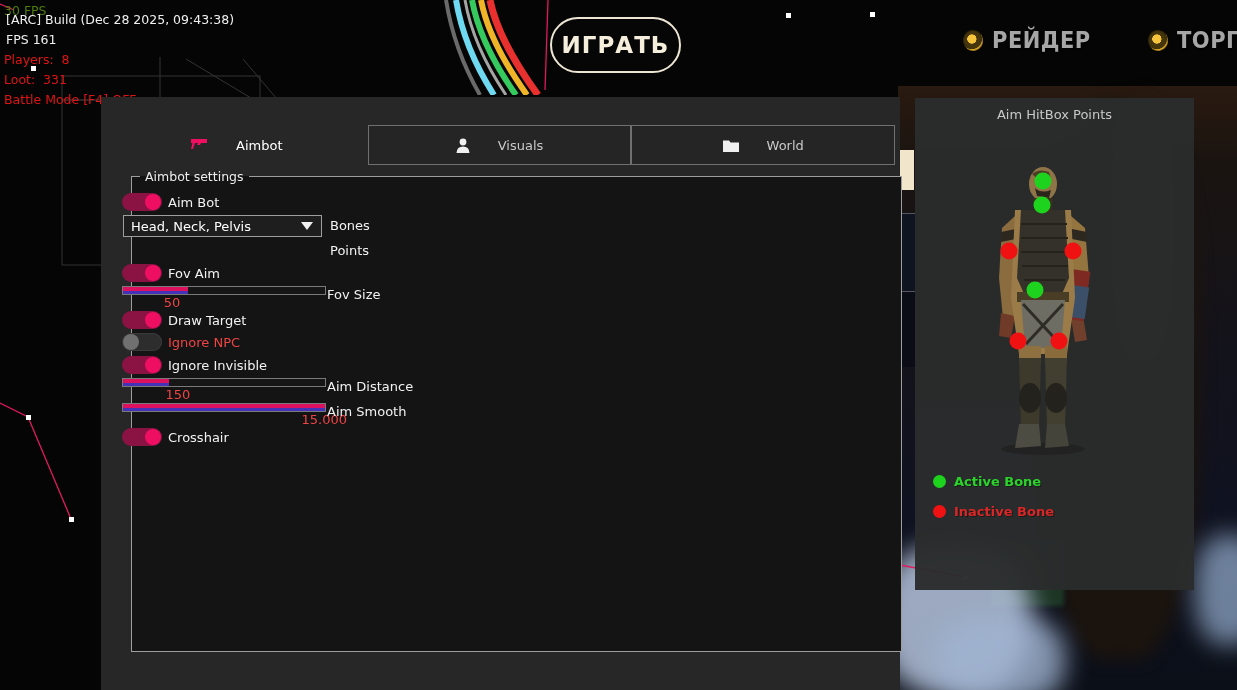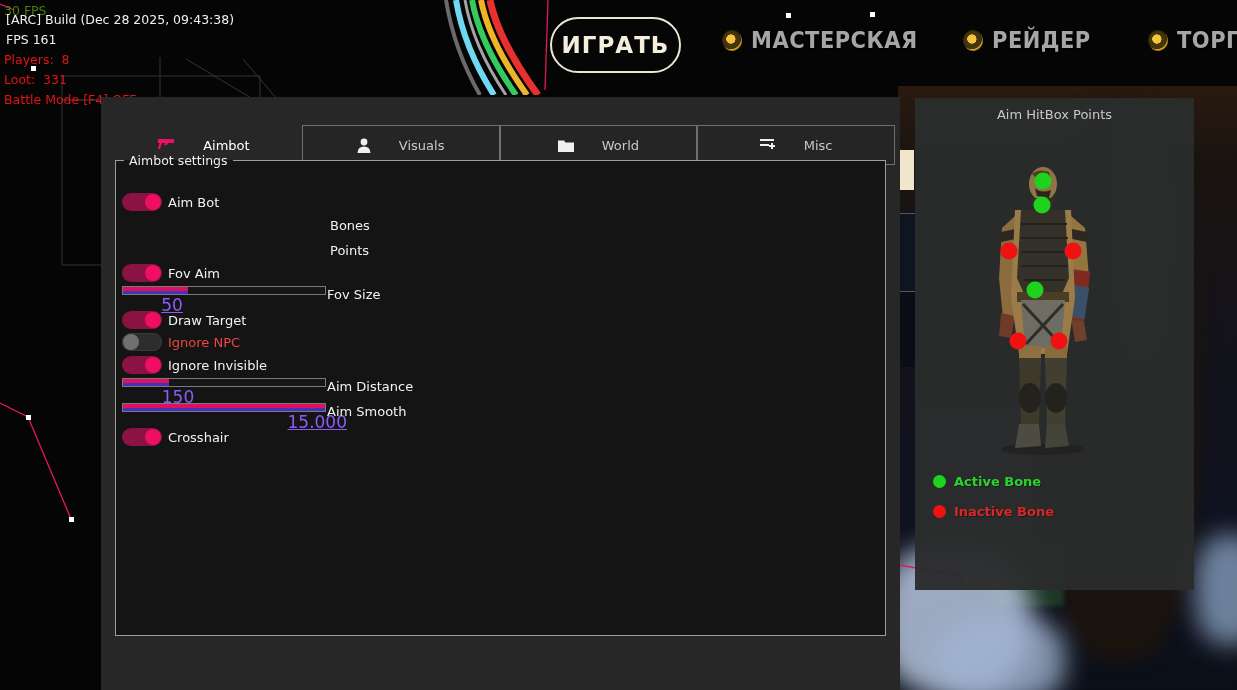--- a/index.html
+++ b/index.html
@@ -42,38 +42,38 @@
   
   .panel{position:absolute;z-index:10;}
   .main{left:101px;top:97px;width:799px;height:593px;background:#272727;}
   .tabs{position:absolute;left:5px;top:28px;width:789px;height:40px;display:flex;}
   .tab{flex:1 1 0;display:flex;align-items:center;justify-content:center;gap:28px;
      font-size:13px;color:#c9c9c9;cursor:pointer;}
   .tab.boxed{border:1px solid #707070;background:#252525;}
   .tab.active{color:#fff;}
   .tab svg{display:block;}
   
-  fieldset.settings{position:absolute;left:14px;top:56px;width:769px;height:481px;margin:0;padding:0;
+  fieldset.settings{position:absolute;left:14px;top:56px;width:769px;height:481px;margin:16px;padding:0;
      border:1px solid #9e9e9e;background:#141414;}
   fieldset.settings legend{margin-left:8px;padding:0 5px;font-size:12.5px;color:#ededed;}
   
   .lbl{position:absolute;font-size:13px;color:#f2f2f2;z-index:12;}
   .lbl.dim{color:#ef4444;}
   .toggle{position:absolute;width:40px;height:18px;border-radius:9px;background:#8a1344;z-index:12;cursor:pointer;}
   .toggle .knob{position:absolute;top:1px;right:1px;width:16px;height:16px;border-radius:50%;background:#ee0f63;}
   .toggle:not(.on){background:#2d2d2d;box-shadow:0 0 0 1px #3a3a3a inset;}
   .toggle:not(.on) .knob{right:auto;left:1px;background:#707070;}
   .dropdown{position:absolute;width:197px;height:20px;background:#1e1e1e;border:1px solid #9e9e9e;
      z-index:12;display:flex;align-items:center;cursor:pointer;}
   .dd-value{font-size:13px;color:#fff;padding-left:7px;flex:1;white-space:nowrap;}
   .dd-arrow{width:0;height:0;border-left:6px solid transparent;border-right:6px solid transparent;
      border-top:8px solid #f0f0f0;margin-right:8px;}
   .slider{position:absolute;width:202px;height:7px;background:#161616;border:1px solid #7a7a7a;z-index:12;cursor:pointer;}
   .slider .fill{height:100%;background:linear-gradient(to bottom,#de1060 0 58%,#4433b8 58% 100%);}
-  .slider-val{position:absolute;font-size:17px;color:#8b5cf6;z-index:12;text-align:center;text-decoration:underline;}
+  .slider-val{position:absolute;font-size:13px;color:#ef4444;z-index:12;text-align:center;}
   .slider-val.right{text-align:right;}
   
   .hitbox{left:915px;top:98px;width:279px;height:492px;background:rgba(42,44,44,.97);}
   .hb-title{position:absolute;top:9px;left:0;width:100%;text-align:center;font-size:13px;color:#c8c8c8;}
   .model{position:absolute;left:60px;top:60px;}
   .hb-points{position:absolute;inset:0;}
   .hb-dot{position:absolute;width:17px;height:17px;border-radius:50%;transform:translate(-50%,-50%);}
   .hb-legend-row{position:absolute;display:flex;align-items:center;gap:8px;left:18px;}
   .hb-legend-dot{width:13px;height:13px;border-radius:50%;}
   .hb-legend-label{font-size:13px;font-weight:bold;text-shadow:1px 1px 0 #1a1a1a;}
@@ -133,24 +133,20 @@
     <div class="d-white" style="top:30px;left:2px">FPS 161</div>
     <div class="d-red" style="top:50px">Players:  8</div>
     <div class="d-red" style="top:70px">Loot:  331</div>
     <div class="d-red" style="top:90px">Battle Mode [F4]:OFF</div>
   </div>
 
   <div class="topmenu">
     <div class="play-btn">
       <span>ИГРАТЬ</span>
     </div>
-    <div class="menu-item" style="left:722px">
-      <span class="coin"></span>
-      <span class="mlabel">МАСТЕРСКАЯ</span>
-    </div>
     <div class="menu-item" style="left:963px">
       <span class="coin"></span>
       <span class="mlabel">РЕЙДЕР</span>
     </div>
     <div class="menu-item" style="left:1148px">
       <span class="coin"></span>
       <span class="mlabel">ТОРГО</span>
     </div>
   </div>
 
@@ -169,40 +165,35 @@
           <path d="M0.5,15 Q1,8.6 7,8.6 Q13,8.6 13.5,15 Z" fill="#f0f0f0"></path>
         </svg>
         <span>Visuals</span>
       </div>
       <div class="tab boxed">
         <svg width="16" height="13" viewBox="0 0 16 13">
           <path d="M0,1.5 h6 l1.5,2 h8.5 v9.5 h-16 z" fill="#f0f0f0"></path>
         </svg>
         <span>World</span>
       </div>
-      <div class="tab boxed">
-        <svg width="16" height="14" viewBox="0 0 16 14">
-          <rect x="0" y="1" width="14" height="2" fill="#f0f0f0"></rect>
-          <rect x="0" y="6" width="9" height="2" fill="#f0f0f0"></rect>
-          <rect x="11" y="5" width="2" height="6" fill="#f0f0f0"></rect>
-          <rect x="9" y="7" width="6" height="2" fill="#f0f0f0"></rect>
-        </svg>
-        <span>Misc</span>
-      </div>
     </div>
 
     <fieldset class="settings">
       <legend>Aimbot settings</legend>
     </fieldset>
 
     <div class="toggle on" style="left:21px;top:96px">
         <span class="knob"></span>
       </div>
     <span class="lbl" style="left:67px;top:98px">Aim Bot</span>
 
+    <div class="dropdown" style="left:22px;top:118px">
+      <span class="dd-value">Head, Neck, Pelvis</span>
+      <span class="dd-arrow"></span>
+    </div>
     <span class="lbl" style="left:229px;top:121px">Bones</span>
 
     <span class="lbl" style="left:229px;top:146px">Points</span>
 
     <div class="toggle on" style="left:21px;top:167px">
         <span class="knob"></span>
       </div>
     <span class="lbl" style="left:67px;top:169px">Fov Aim</span>
 
     <div class="slider" style="left:21px;top:189px">

